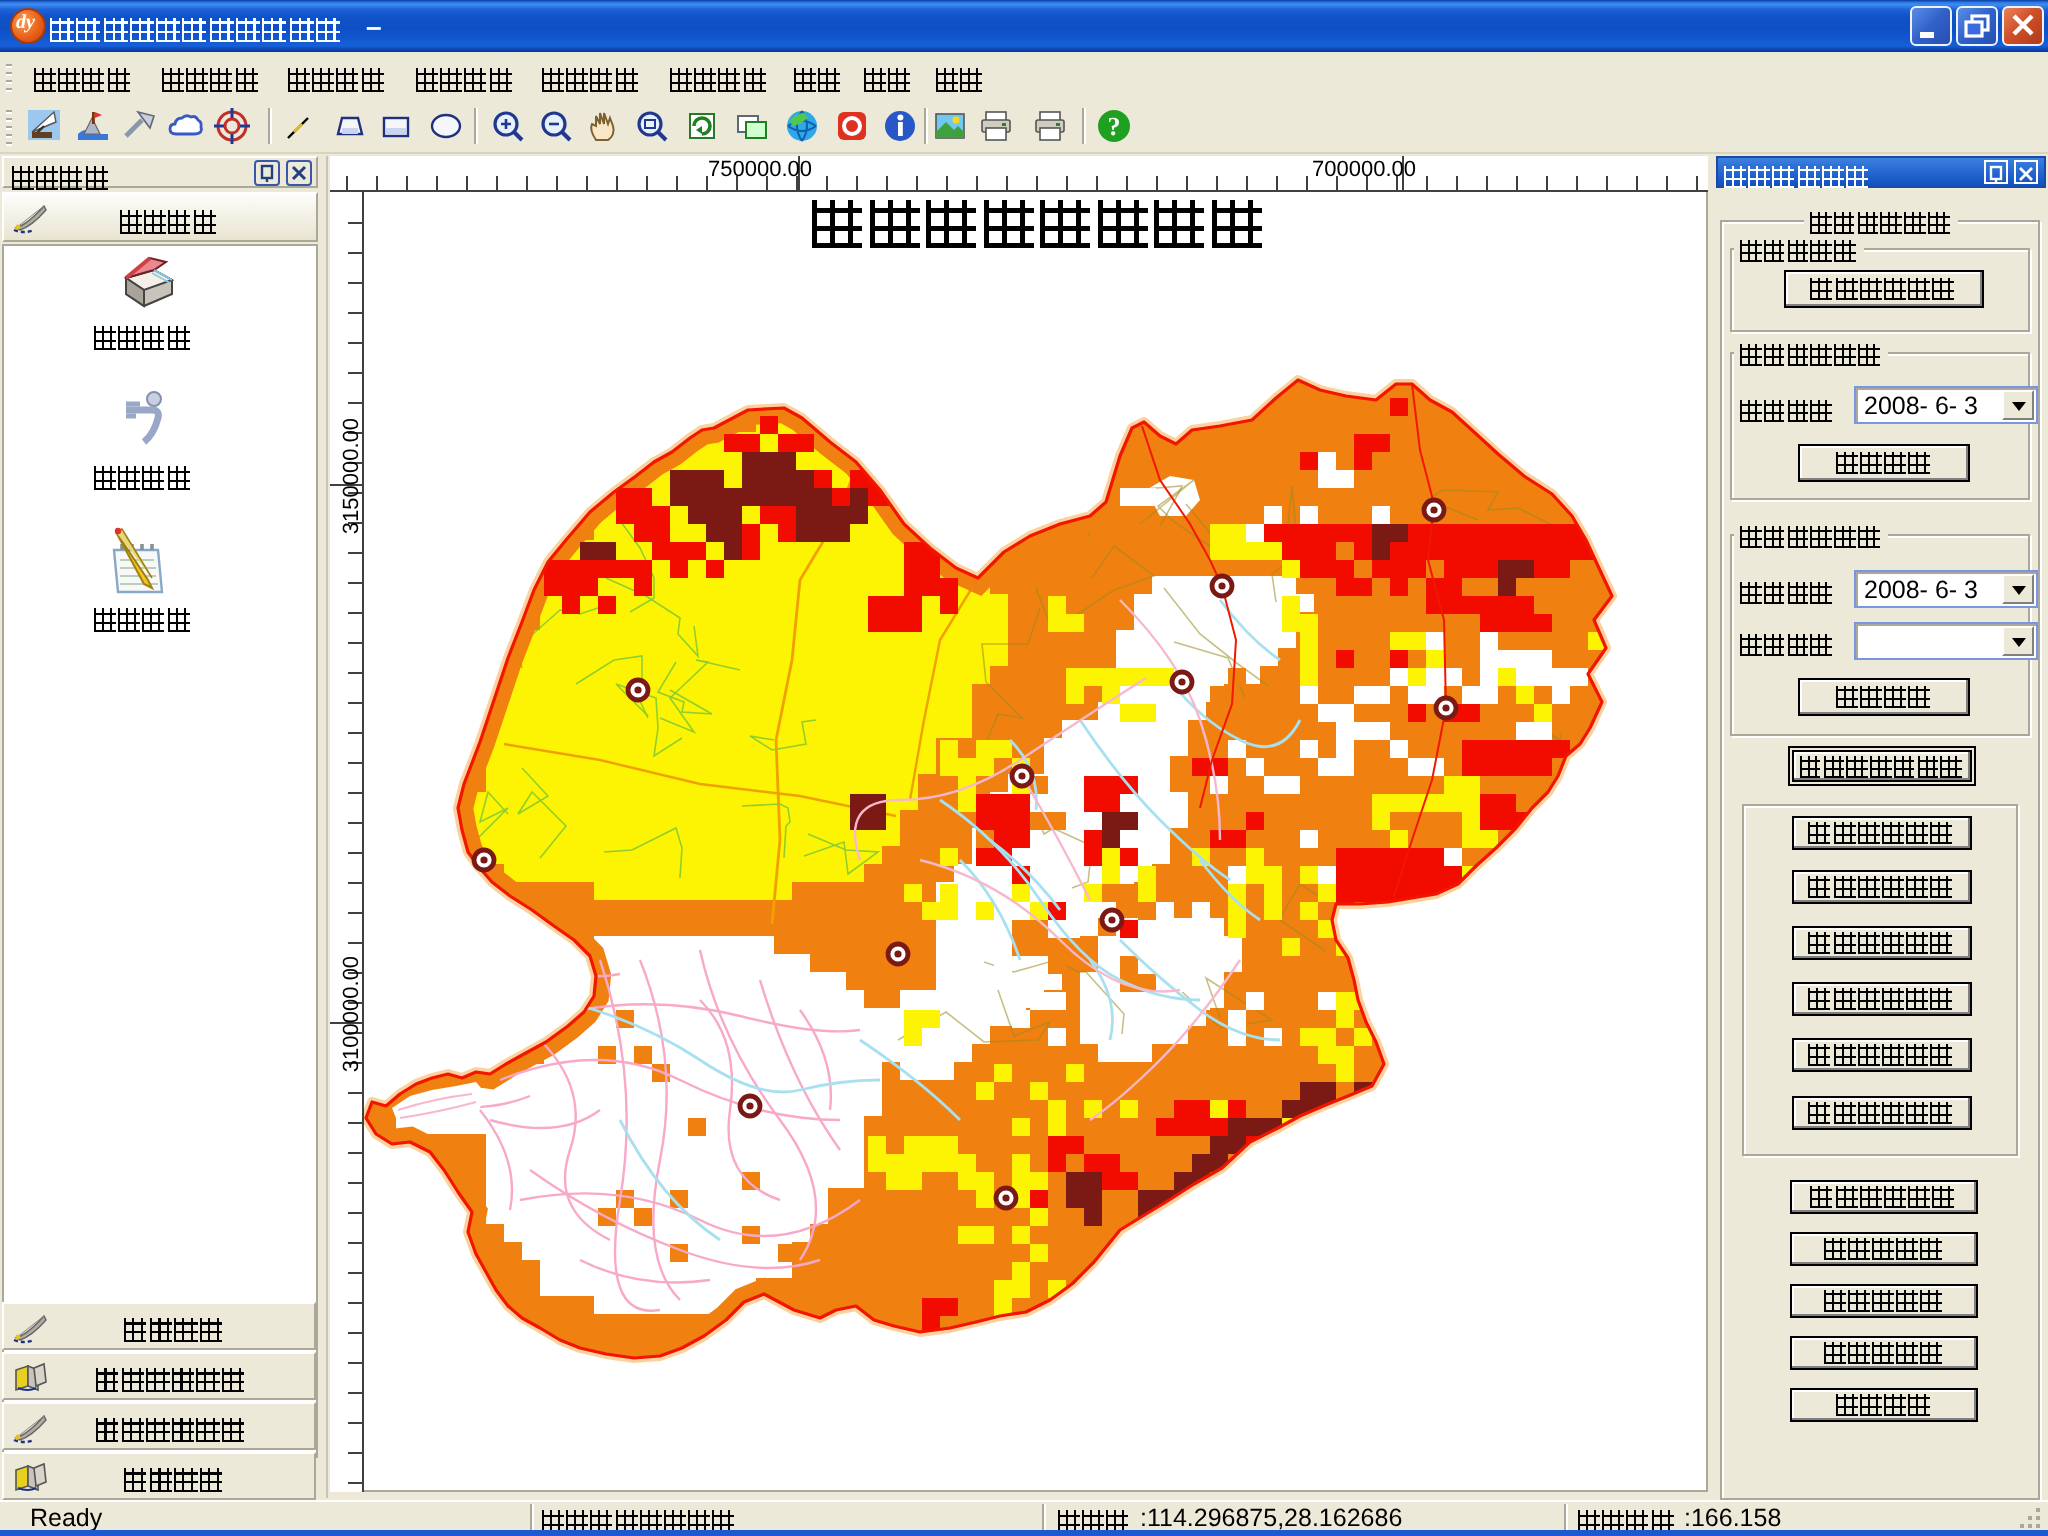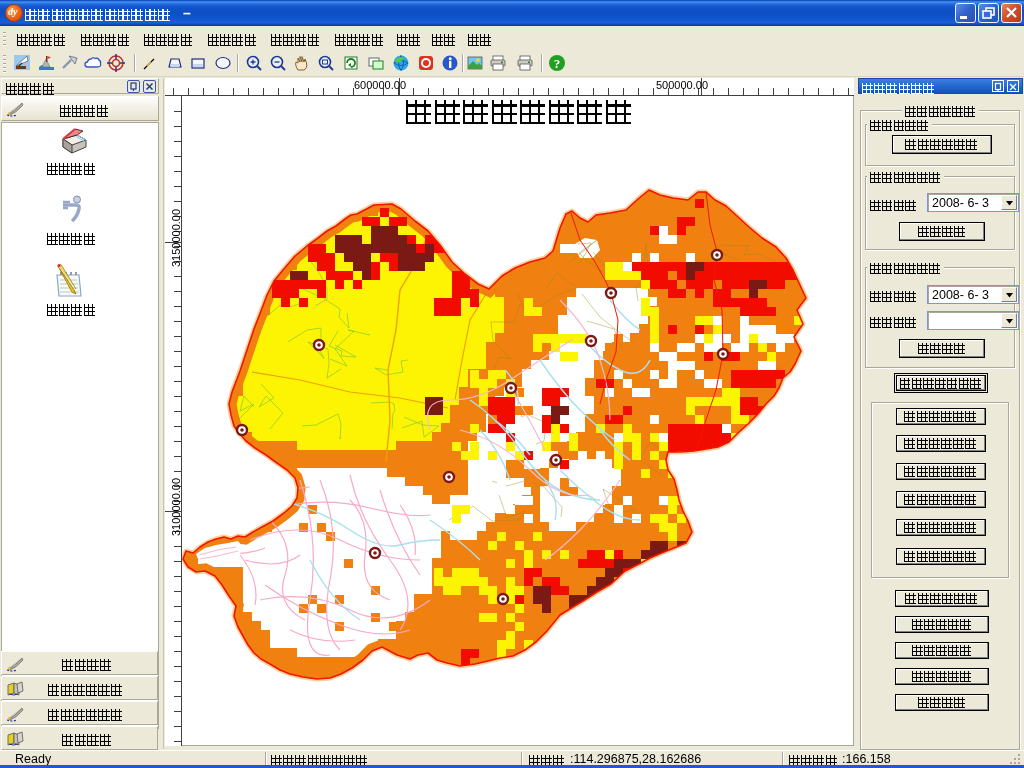--- a/index.html
+++ b/index.html
@@ -225,22 +225,22 @@
           <path d="M3 14 Q8 16 12 14" stroke="#203080" stroke-width="1" fill="none"></path>
         </svg></div>
       <div class="ab" style="left:60px;top:5px"><span style="display:inline-block;vertical-align:middle;width:11.4px;height:12.0px;margin-right:1.2px;background:repeating-linear-gradient(0deg,#000 0 1.1px,rgba(0,0,0,0) 1.1px 4.36px),repeating-linear-gradient(90deg,#000 0 1.1px,rgba(0,0,0,0) 1.1px 4.15px);"></span><span style="display:inline-block;vertical-align:middle;width:11.4px;height:12.0px;margin-right:1.2px;background:repeating-linear-gradient(0deg,#000 0 1.1px,rgba(0,0,0,0) 1.1px 4.36px),repeating-linear-gradient(90deg,#000 0 1.1px,rgba(0,0,0,0) 1.1px 4.15px);"></span><span style="display:inline-block;vertical-align:middle;width:11.4px;height:12.0px;margin-right:1.2px;background:repeating-linear-gradient(0deg,#000 0 1.1px,rgba(0,0,0,0) 1.1px 4.36px),repeating-linear-gradient(90deg,#000 0 1.1px,rgba(0,0,0,0) 1.1px 4.15px);"></span><span style="display:inline-block;vertical-align:middle;width:11.4px;height:12.0px;margin-right:1.2px;background:repeating-linear-gradient(0deg,#000 0 1.1px,rgba(0,0,0,0) 1.1px 4.36px),repeating-linear-gradient(90deg,#000 0 1.1px,rgba(0,0,0,0) 1.1px 4.15px);"></span></div>
     </div>
   </div>
 <div class="ab" style="left:161px;top:78px;width:3px;height:671px;background:#ece9d8;border-right:1px solid #c8c4b8"></div>
 <div class="ab" style="left:165px;top:78px;width:689px;height:18px;background:#fff;border-bottom:1px solid #404040">
     <div class="ab" style="left:8px;top:10px;width:680px;height:7px;background:repeating-linear-gradient(90deg,#404040 0 1px,rgba(0,0,0,0) 1px 15px)"></div>
     <div class="ab" style="left:234px;top:0;width:1px;height:17px;background:#404040"></div>
     <div class="ab" style="left:536px;top:0;width:1px;height:17px;background:#404040"></div>
-    <div class="ab" style="left:189px;top:1px;font-size:11px;color:#000">600000.00</div>
-    <div class="ab" style="left:491px;top:1px;font-size:11px;color:#000">500000.00</div>
+    <div class="ab" style="left:189px;top:1px;font-size:11px;color:#000">750000.00</div>
+    <div class="ab" style="left:491px;top:1px;font-size:11px;color:#000">700000.00</div>
   </div>
 <div class="ab" style="left:165px;top:96px;width:17px;height:650px;background:#fff;border-right:1px solid #404040">
     <div class="ab" style="left:9px;top:6px;width:7px;height:640px;background:repeating-linear-gradient(0deg,#404040 0 1px,rgba(0,0,0,0) 1px 15px)"></div>
     <div class="ab" style="left:0;top:146px;width:16px;height:1px;background:#404040"></div>
     <div class="ab" style="left:0;top:415px;width:16px;height:1px;background:#404040"></div>
     <div class="ab" style="left:-19px;top:136px;font-size:11px;transform:rotate(-90deg);transform-origin:center;width:60px;text-align:center">3150000.00</div>
     <div class="ab" style="left:-19px;top:405px;font-size:11px;transform:rotate(-90deg);transform-origin:center;width:60px;text-align:center">3100000.00</div>
   </div>
 <div class="ab" style="left:182px;top:96px;width:672px;height:650px;background:#fff;border-right:1px solid #aca899;border-bottom:1px solid #aca899">
     <div class="ab" style="left:224px;top:4px"><span style="display:inline-block;vertical-align:middle;width:25px;height:24px;margin-right:3.5px;background:repeating-linear-gradient(0deg,#000 0 2.3px,rgba(0,0,0,0) 2.3px 8.73px),repeating-linear-gradient(90deg,#000 0 2.3px,rgba(0,0,0,0) 2.3px 9.09px);"></span><span style="display:inline-block;vertical-align:middle;width:25px;height:24px;margin-right:3.5px;background:repeating-linear-gradient(0deg,#000 0 2.3px,rgba(0,0,0,0) 2.3px 8.73px),repeating-linear-gradient(90deg,#000 0 2.3px,rgba(0,0,0,0) 2.3px 9.09px);"></span><span style="display:inline-block;vertical-align:middle;width:25px;height:24px;margin-right:3.5px;background:repeating-linear-gradient(0deg,#000 0 2.3px,rgba(0,0,0,0) 2.3px 8.73px),repeating-linear-gradient(90deg,#000 0 2.3px,rgba(0,0,0,0) 2.3px 9.09px);"></span><span style="display:inline-block;vertical-align:middle;width:25px;height:24px;margin-right:3.5px;background:repeating-linear-gradient(0deg,#000 0 2.3px,rgba(0,0,0,0) 2.3px 8.73px),repeating-linear-gradient(90deg,#000 0 2.3px,rgba(0,0,0,0) 2.3px 9.09px);"></span><span style="display:inline-block;vertical-align:middle;width:25px;height:24px;margin-right:3.5px;background:repeating-linear-gradient(0deg,#000 0 2.3px,rgba(0,0,0,0) 2.3px 8.73px),repeating-linear-gradient(90deg,#000 0 2.3px,rgba(0,0,0,0) 2.3px 9.09px);"></span><span style="display:inline-block;vertical-align:middle;width:25px;height:24px;margin-right:3.5px;background:repeating-linear-gradient(0deg,#000 0 2.3px,rgba(0,0,0,0) 2.3px 8.73px),repeating-linear-gradient(90deg,#000 0 2.3px,rgba(0,0,0,0) 2.3px 9.09px);"></span><span style="display:inline-block;vertical-align:middle;width:25px;height:24px;margin-right:3.5px;background:repeating-linear-gradient(0deg,#000 0 2.3px,rgba(0,0,0,0) 2.3px 8.73px),repeating-linear-gradient(90deg,#000 0 2.3px,rgba(0,0,0,0) 2.3px 9.09px);"></span><span style="display:inline-block;vertical-align:middle;width:25px;height:24px;margin-right:3.5px;background:repeating-linear-gradient(0deg,#000 0 2.3px,rgba(0,0,0,0) 2.3px 8.73px),repeating-linear-gradient(90deg,#000 0 2.3px,rgba(0,0,0,0) 2.3px 9.09px);"></span></div>

